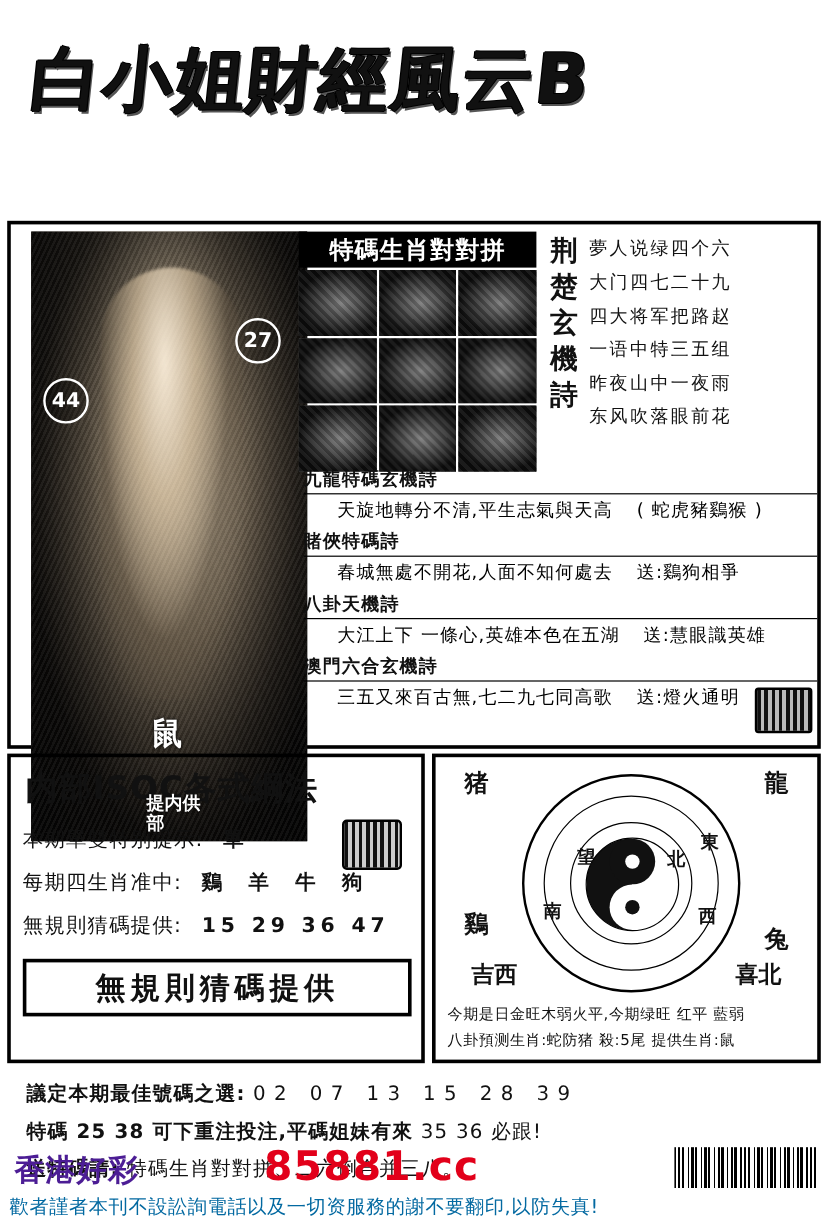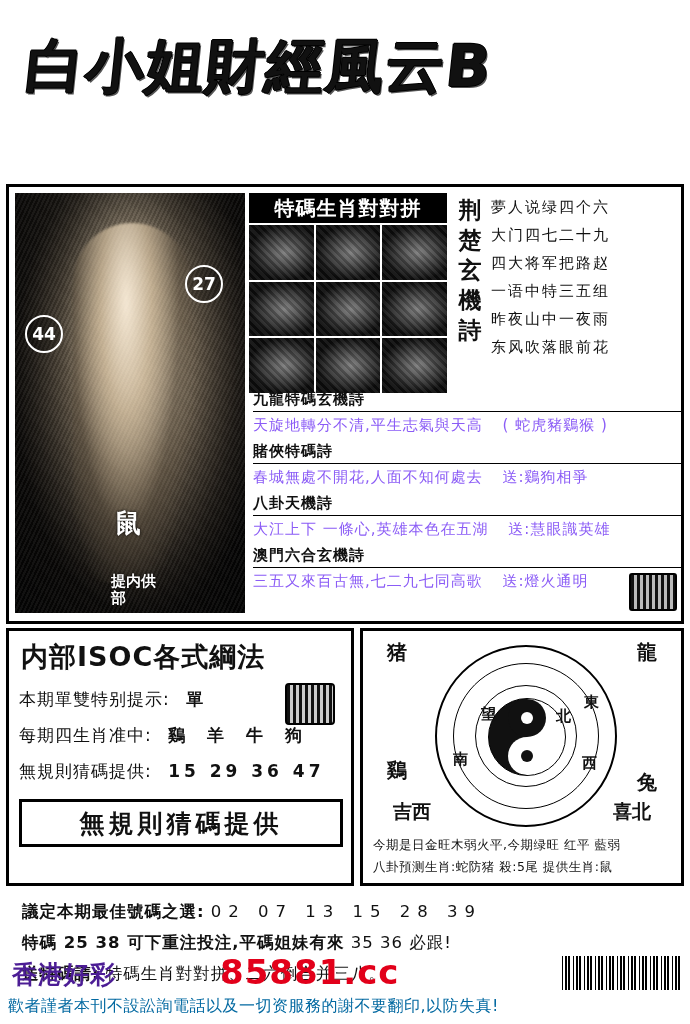--- a/index.html
+++ b/index.html
@@ -68,24 +68,24 @@
     width: 678px;
     height: 440px;
     border: 3px solid #000;
     box-sizing: border-box;
     background: #fff;
   }
 
   
   .photo {
     position: absolute;
-    left: 6px;
+    left: 17px;
     top: 6px;
     width: 230px;
-    height: 420px;
+    height: 508px;
     background:
       radial-gradient(ellipse at 48% 28%, #f2e7d6 0%, #c9b79b 16%, #6b5f4e 38%, #241f1a 70%, #0a0a0a 100%),
       linear-gradient(160deg, #2b2b2b 0%, #0c0c0c 100%);
     overflow: hidden;
   }
   .photo::after {
     content: "";
     position: absolute;
     inset: 0;
     background:
@@ -233,24 +233,25 @@
   }
   .poem-head::after {
     content: "";
     display: block;
     width: 100%;
     border-bottom: 1px solid #000;
     margin-top: 2px;
   }
   .poem-body {
     font-size: 15px;
-    color: #8b5cf6;
+    color: #000000;
     margin-top: 4px;
     letter-spacing: 1px;
     white-space: nowrap;
+    margin-left: 28px;
   }
   .poem-body .send { margin-left: 14px; }
   .cash-icon {
     position: absolute;
     right: 4px;
     top: 190px;
     width: 44px;
     height: 34px;
     background: repeating-linear-gradient(90deg, #111 0 3px, #bbb 3px 6px);
     border: 2px solid #000;

